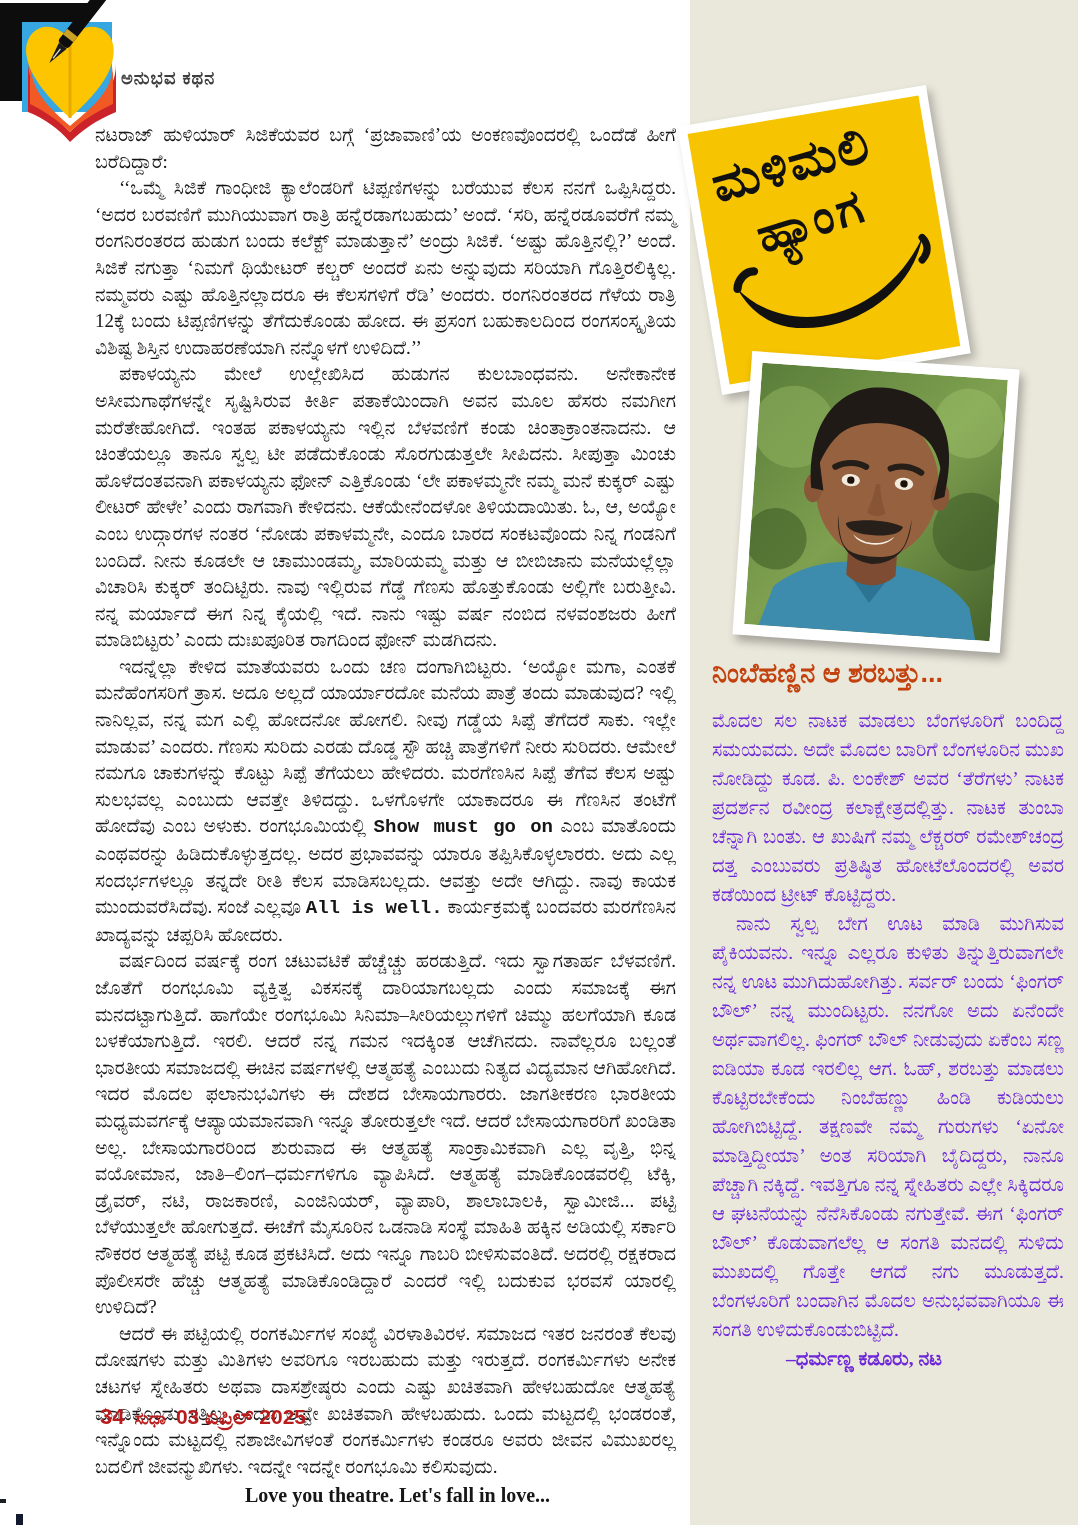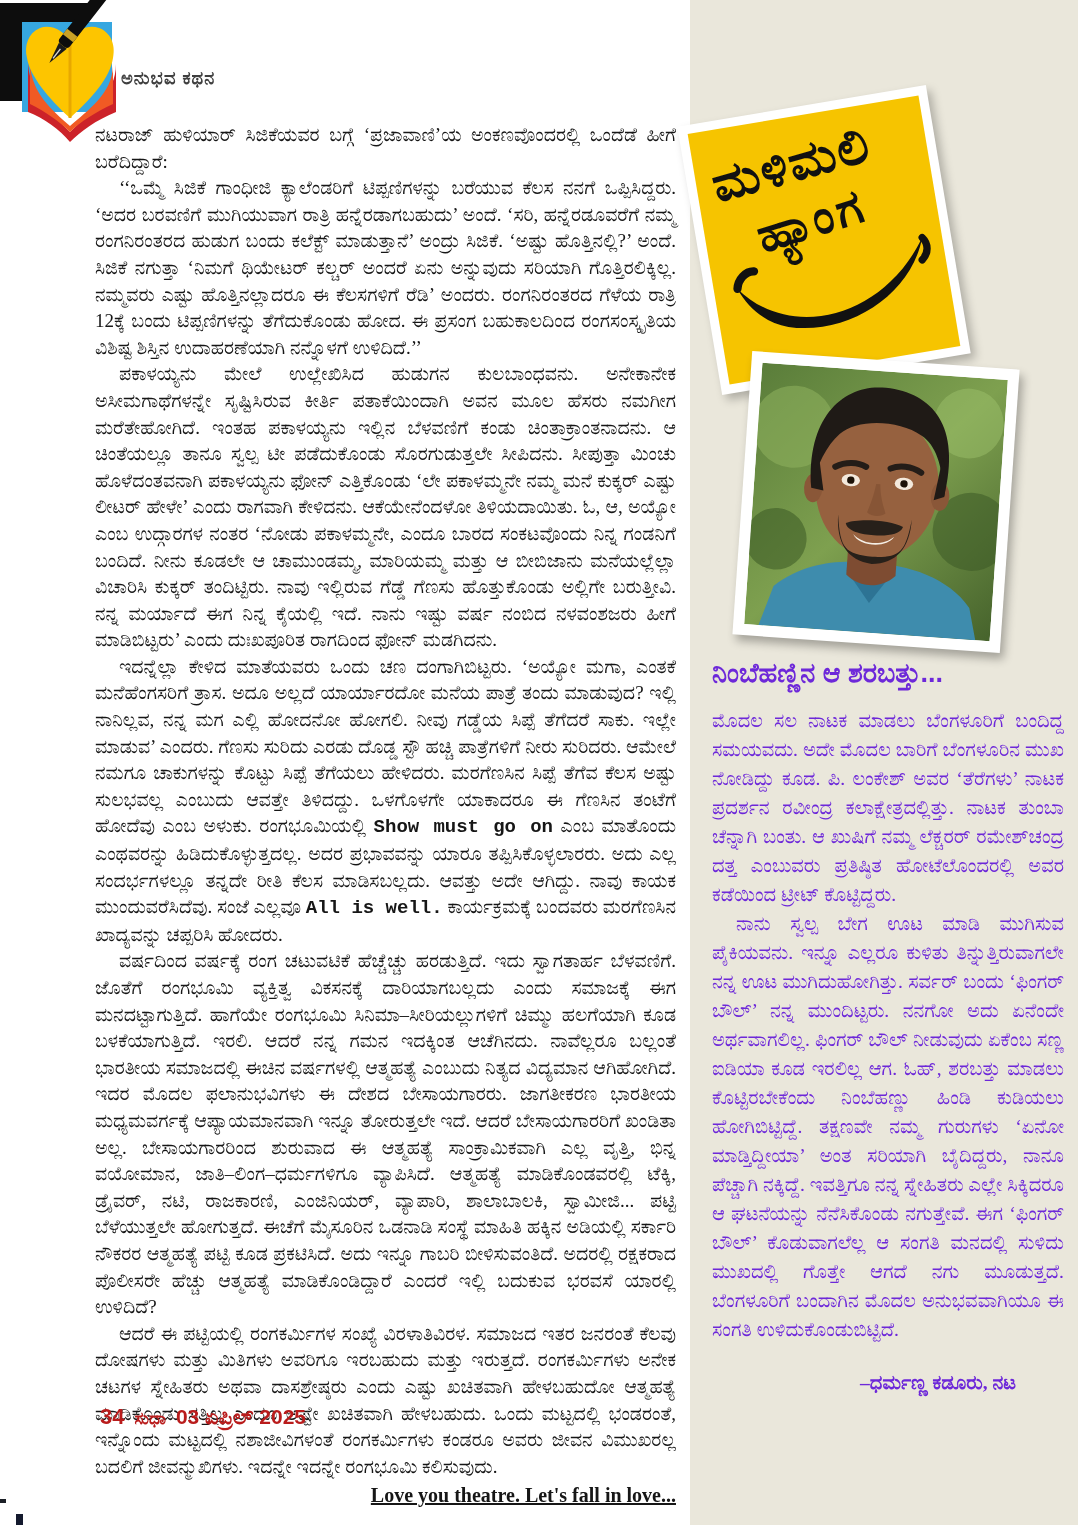--- a/index.html
+++ b/index.html
@@ -17,21 +17,21 @@
   
   .article{
     position:absolute;left:95px;top:122px;width:581px;
     font-size:19px;line-height:26.6px;text-align:justify;color:#161616;
   }
   .article p{margin:0;text-indent:24px;}
   .article p.first{text-indent:0;}
   .article .latin{font-family:Liberation Mono, monospace;font-weight:700;}
   .closing-line{
     margin-top:2px;font-weight:700;text-indent:24px;font-size:20px;
-    font-family:"Liberation Serif",serif;text-align:right;text-decoration:underline;
+    font-family:"Liberation Serif",serif;text-align:center;
   }
   .feedback-line{
     text-align:right;font-weight:700;font-size:19px;margin-top:6px;padding-right:4px;
   }
   
   .footer{
     position:absolute;left:100px;top:1404px;font-family:"Liberation Sans",sans-serif;
     color:#b91c1c;display:flex;align-items:baseline;gap:10px;
   }
   .footer .pagenum{font-size:22px;font-weight:700;}
@@ -73,30 +73,30 @@
   .polaroid{
     position:absolute;left:52px;top:360px;width:268px;height:284px;
     background:#ffffff;transform:rotate(4deg);
     box-shadow:4px 6px 10px rgba(0,0,0,0.3);
     padding:11px;box-sizing:border-box;
   }
   .polaroid svg{width:100%;height:100%;display:block;}
   
   .sb-heading{
     position:absolute;left:22px;top:658px;width:350px;
-    font-family:"Liberation Sans",sans-serif;font-size:27px;font-weight:700;color:#6d28d9;
+    font-family:"Liberation Sans",sans-serif;font-size:27px;font-weight:700;color:#c2410c;
   }
   .sb-body{
     position:absolute;left:22px;top:706px;width:352px;
     font-size:19.5px;line-height:29px;text-align:justify;color:#6d28d9;
   }
   .sb-body p{margin:0;}
   .sb-body p + p{text-indent:24px;}
   .sb-byline{
-    margin-top:24px;text-align:right;font-weight:700;font-size:19.5px;padding-right:48px;font-family:Liberation Serif, serif;
+    margin-top:0;text-align:center;font-weight:700;font-size:19.5px;padding-right:48px;font-family:Liberation Serif, serif;
   }
   
   .regmark1{position:absolute;left:0px;top:1499px;width:6px;height:4px;background:#1b1f26;}
   .regmark2{position:absolute;left:16px;top:1514px;width:7px;height:11px;background:#141a2e;}
 </style>
 </head>
 <body>
 
 <div class="page">
 

